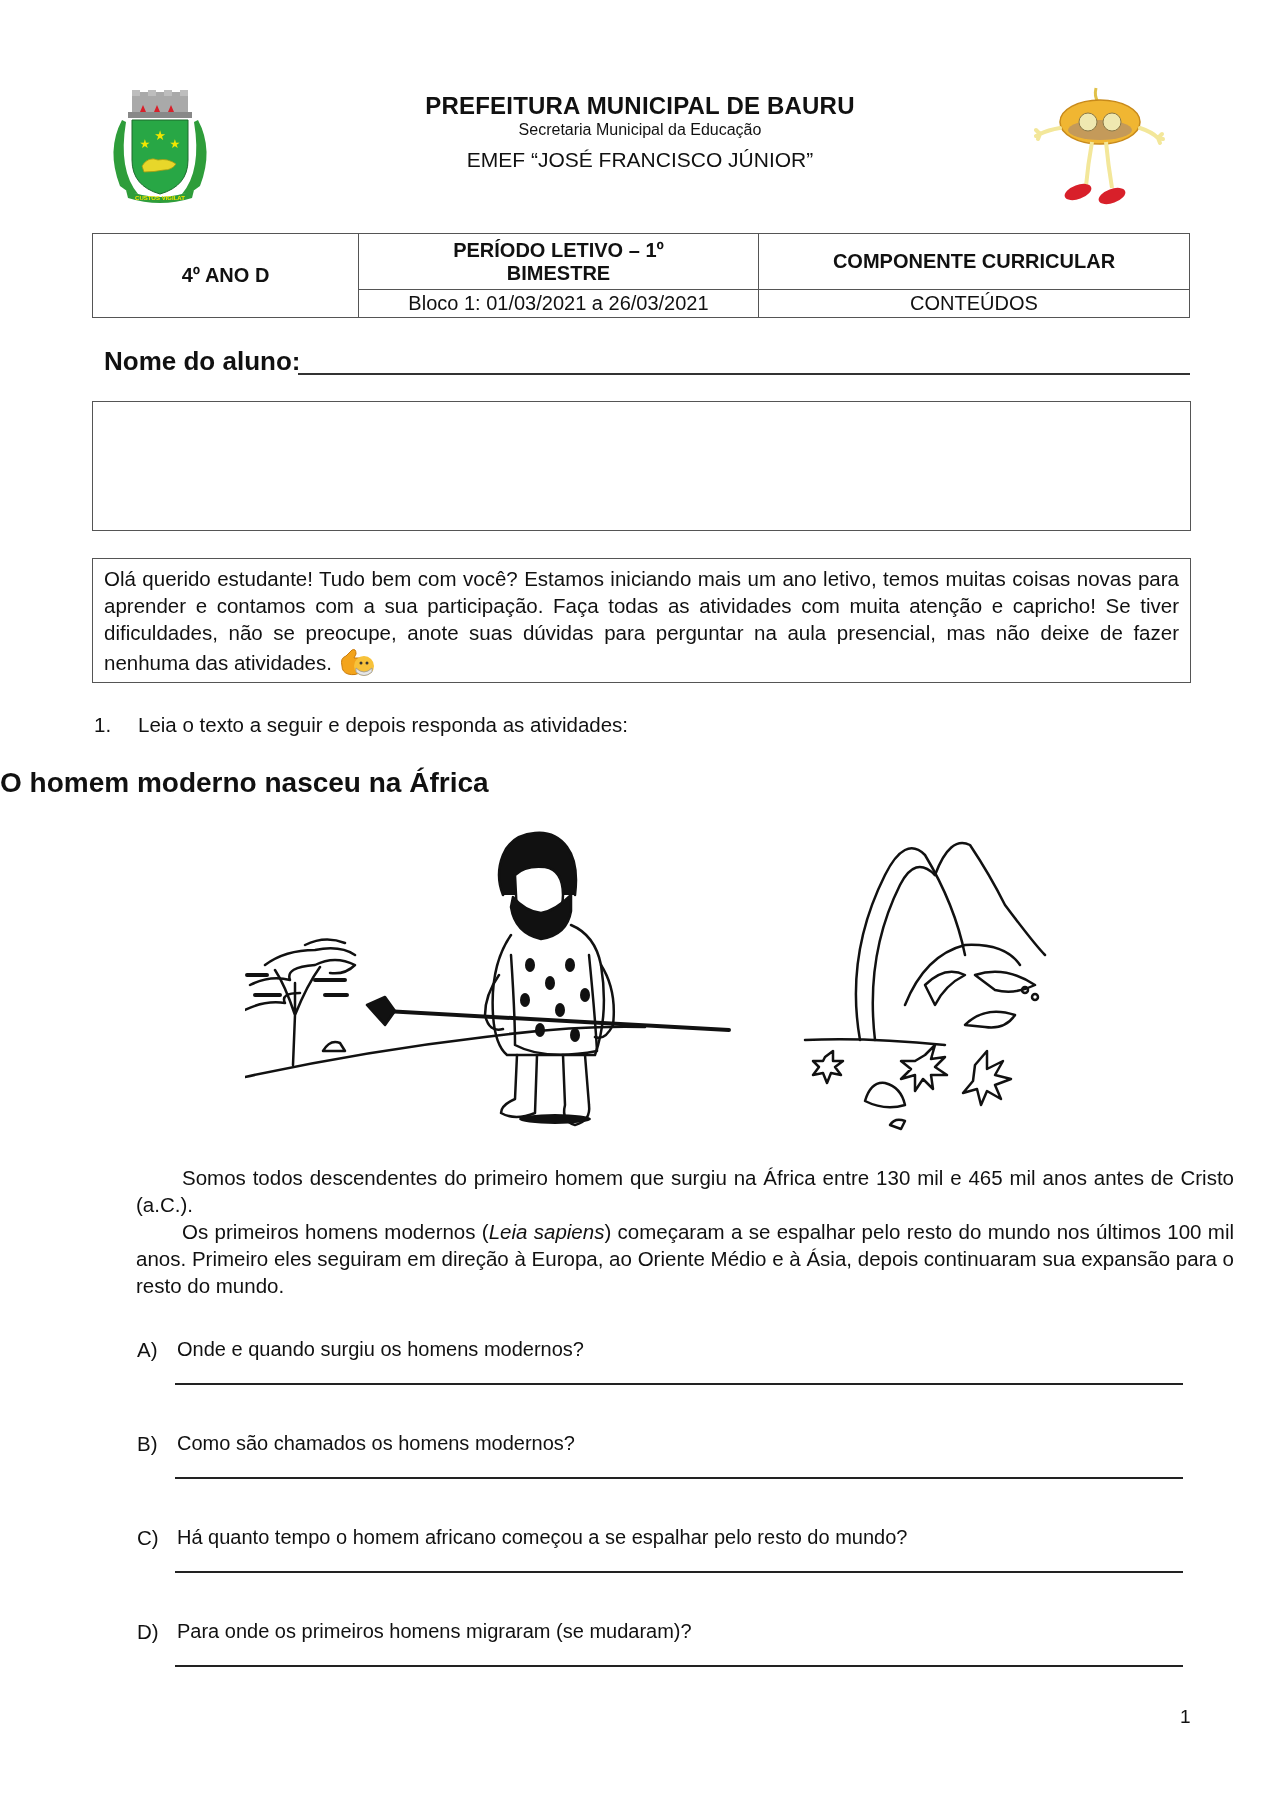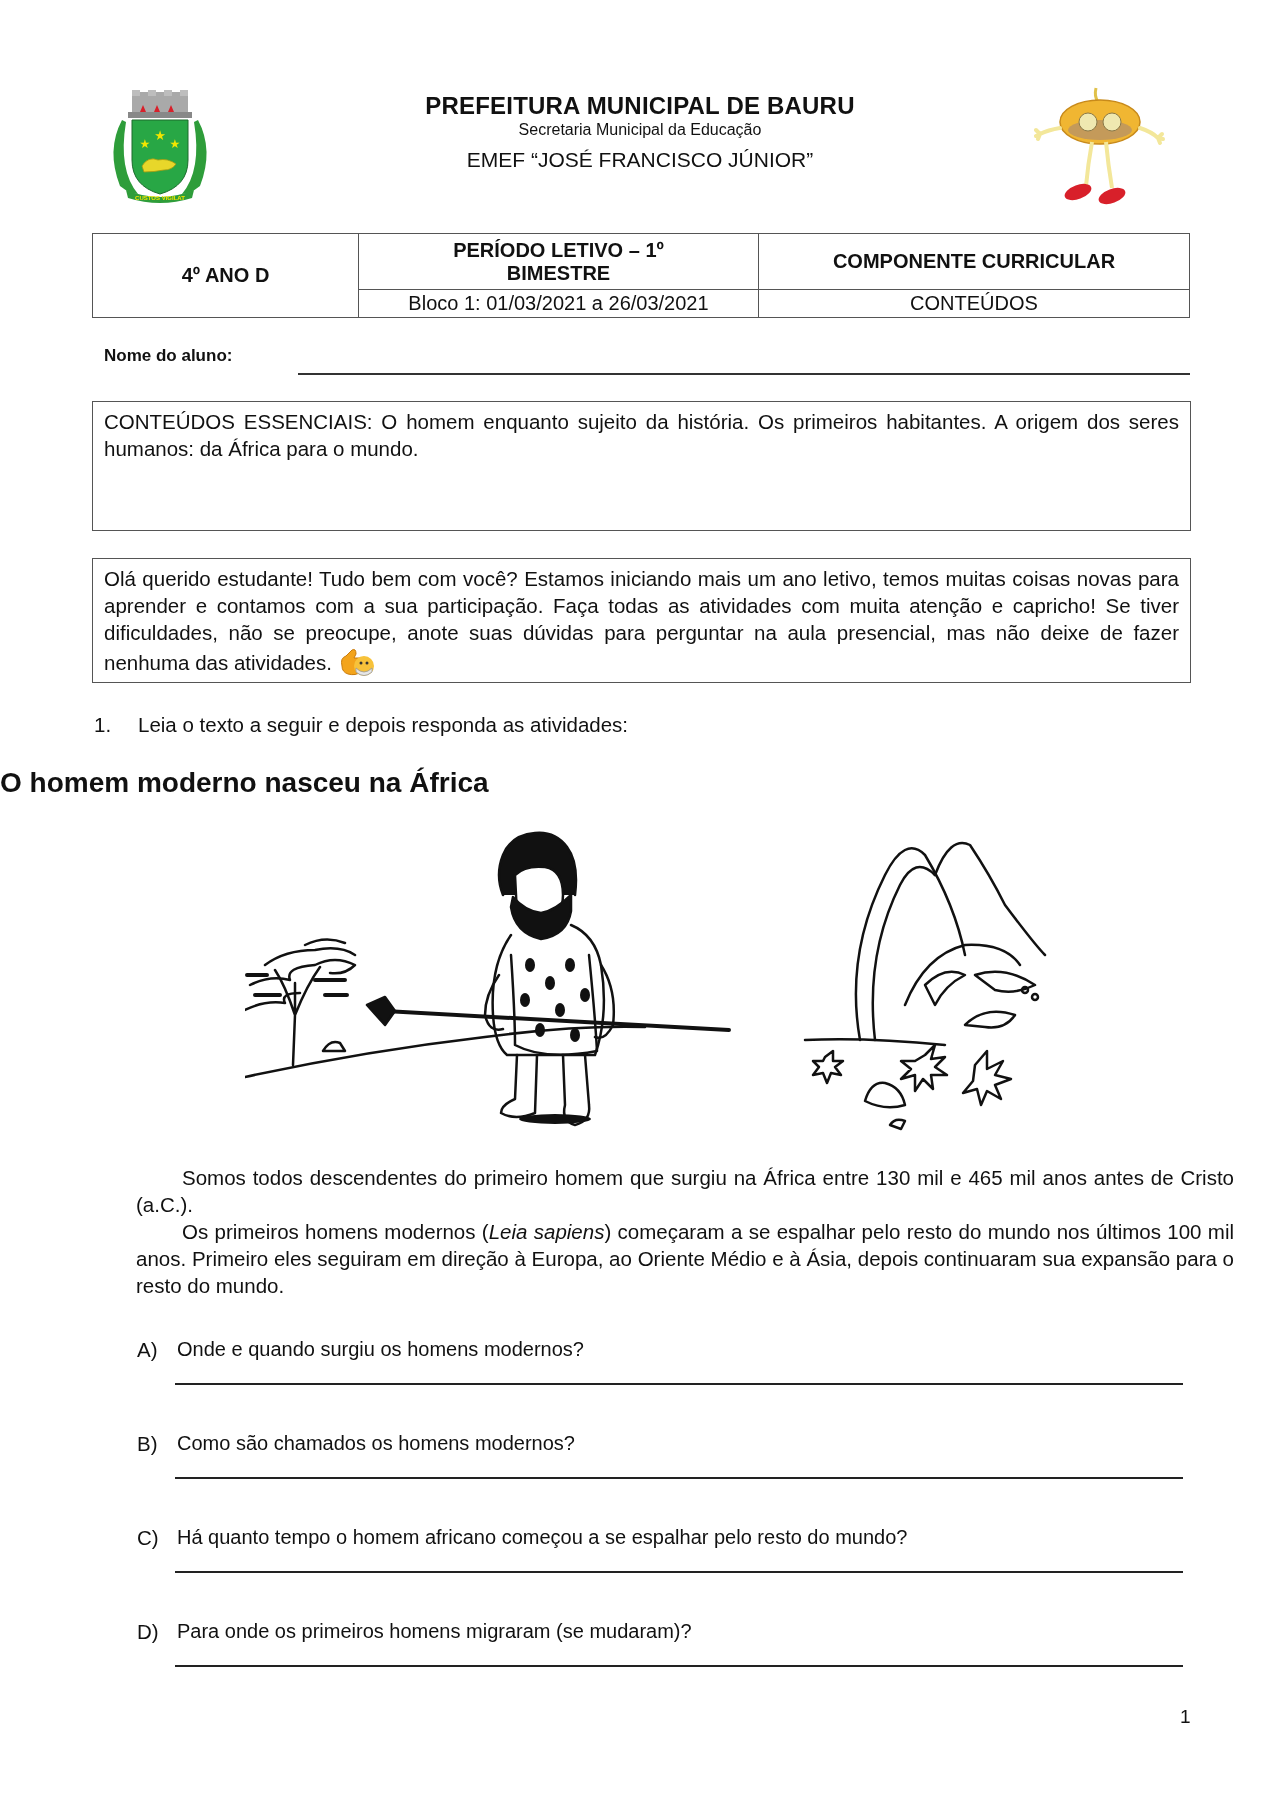--- a/index.html
+++ b/index.html
@@ -23,21 +23,21 @@
     border-collapse: collapse; table-layout: fixed;
     border: 1.5px solid #555;
   }
   .info-table td {
     border: 1.5px solid #555; text-align: center; padding: 0;
     font-size: 20px; line-height: 23px;
   }
   .info-table td.b { font-weight: bold; }
 
   
-  .name-label { left: 104px; top: 346px; font-size: 17px; font-weight: bold; }
+  .name-label { left: 104px; top: 346px; font-size: 26px; font-weight: bold; }
   .name-line { left: 298px; top: 373px; width: 892px; height: 0; border-top: 2px solid #333; }
 
   
   .box {
     left: 92px; width: 1075px; border: 1.5px solid #555;
     padding: 6px 11px; font-size: 20.5px; line-height: 27px; text-align: justify;
   }
   .box p { margin: 0; }
   .box1 { top: 401px; height: 116px; }
   .box1 p + p { margin-top: 3px; }
@@ -133,21 +133,20 @@
     <td>Bloco 1: 01/03/2021 a 26/03/2021</td>
     <td>CONTEÚDOS</td>
   </tr>
 </tbody>
   </table>
 
 <div class="abs name-label">Nome do aluno:</div>
 <div class="abs name-line"></div>
 
 <div class="abs box box1">
-  <p>CONTEÚDOS ESSENCIAIS: O homem enquanto sujeito da história. Os primeiros habitantes. A origem dos seres humanos: da África para o mundo.</p>
 </div>
 
 <div class="abs box box2">
   <p><span>Olá querido estudante! Tudo bem com você? Estamos iniciando mais um ano letivo, temos muitas coisas novas para aprender e contamos com a sua participação. Faça todas as atividades com muita atenção e capricho! Se tiver dificuldades, não se preocupe, anote suas dúvidas para perguntar na aula presencial, mas não deixe de fazer nenhuma das atividades.</span><span class="emoji"><svg width="38" height="34" viewBox="0 0 38 34">
       <path d="M4 20 Q2 12 8 10 L14 4 Q18 2 18 8 L16 12 L22 12 Q26 14 22 18 L22 26 Q18 30 10 28 Q4 26 4 20z" fill="#f3a41c" stroke="#c97b0c" stroke-width="1"></path>
       <circle cx="26" cy="20" r="10" fill="#f7c23a"></circle>
       <circle cx="23" cy="17" r="1.5" fill="#333"></circle>
           <circle cx="29" cy="17" r="1.5" fill="#333"></circle>
       <path d="M18 22 Q26 30 34 22 L34 26 Q26 33 18 26z" fill="#e6e6e6" stroke="#999" stroke-width="0.8"></path>
     </svg></span></p>

